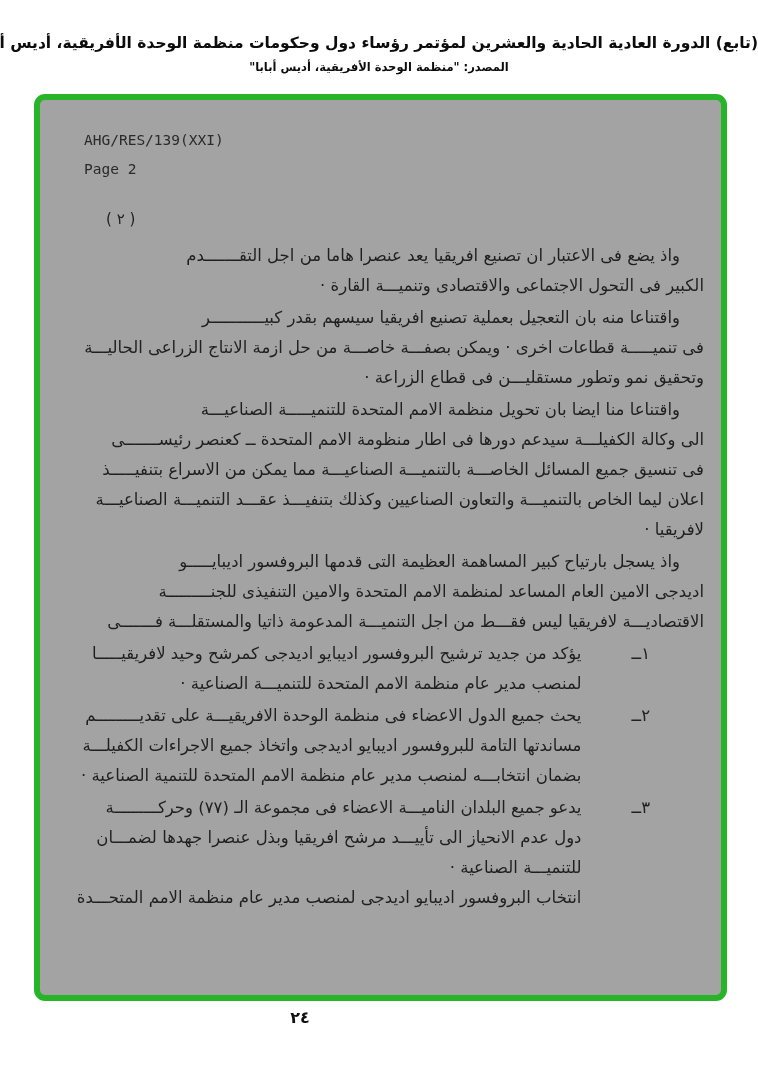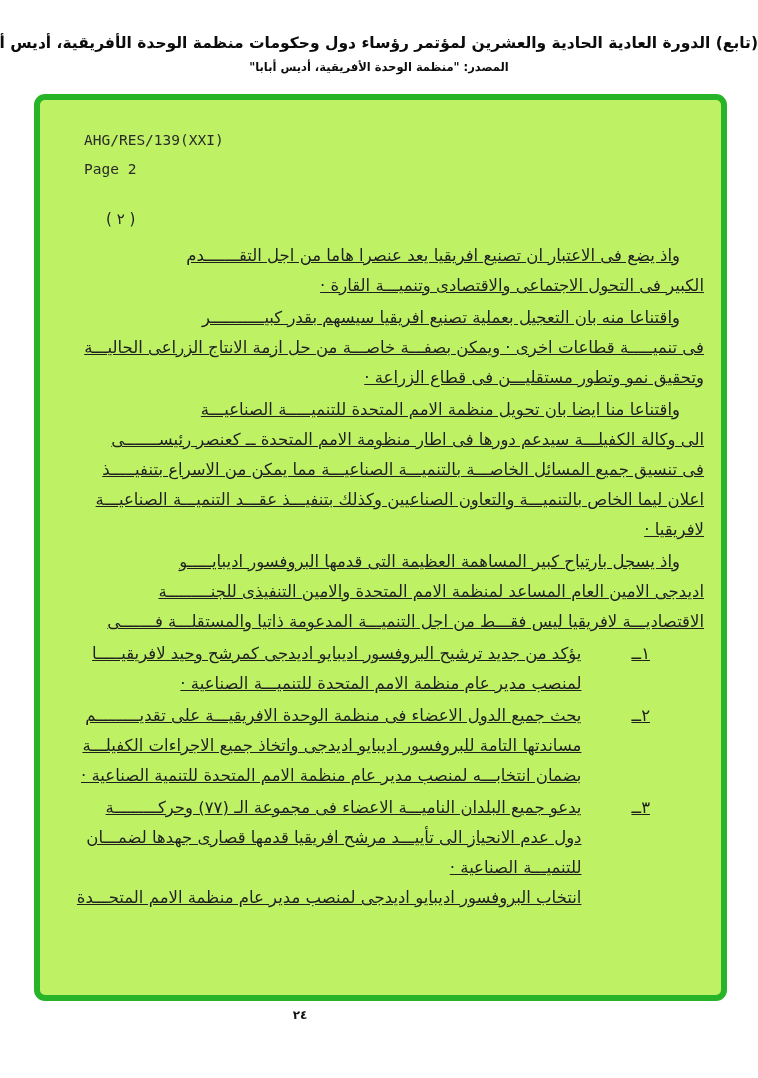--- a/index.html
+++ b/index.html
@@ -19,55 +19,54 @@
     letter-spacing:0.2px;white-space:nowrap;
   }
   .page-header .h2{
     font-size:11.5px;font-weight:bold;line-height:20px;margin-top:1px;
   }
   
   .doc-box{
     position:absolute;left:34px;top:94px;
     width:681px;height:895px;
     border:6px solid #28b428;border-radius:11px;
-    background:#bef264;
+    background:#a3a3a3;
   }
   .ref-block{
     direction:ltr;text-align:left;
     margin:26px 0 0 44px;
     font-family:"DejaVu Sans Mono","Liberation Mono",monospace;
     font-size:14.5px;color:#2a2a2a;line-height:29px;
   }
   .section-marker{
     direction:rtl;text-align:left;
     margin:24px 0 0 66px;
     font-size:15px;color:#222;line-height:22px;
     display:block;width:70px;
   }
   .doc-body{
     direction:rtl;
     margin-top:11px;
     padding:0 17px 0 38px;
     font-size:16.5px;color:#1f1f1f;
     text-align:right;
-    text-decoration:underline;
   }
   .para{margin:0 0 2px 0;}
   .para .line{line-height:30px;white-space:nowrap;}
   .para .line.first{padding-right:24px;}
   .items{margin-top:1px;}
   .item{display:flex;gap:50px;padding-right:54px;margin-bottom:2px;}
   .item-num{flex:none;line-height:30px;white-space:nowrap;}
   .item-text{flex:1;min-width:0;}
   .item-text .line{line-height:30px;white-space:nowrap;}
   
   .page-number{
     position:absolute;top:1008px;left:0;width:600px;
     text-align:center;direction:rtl;
-    font-size:12px;font-weight:bold;color:#111;
+    font-size:16px;font-weight:bold;color:#111;
     letter-spacing:4px;
   }
 </style>
 </head>
 <body>
 
 <div class="page-header">
   <div class="h1">(تابع) الدورة العادية الحادية والعشرين لمؤتمر رؤساء دول وحكومات منظمة الوحدة الأفريقية، أديس أبابا، ١٨-٢٠ يوليه ١٩٨٥</div>
   <div class="h2">المصدر:  "منظمة الوحدة الأفريقية، أديس أبابا"</div>
 </div>
@@ -124,21 +123,21 @@
           <div class="line">يحث جميع الدول الاعضاء فى منظمة الوحدة الافريقيـــة على تقديـــــــــم</div>
           <div class="line">مساندتها التامة للبروفسور اديبايو اديدجى واتخاذ جميع الاجراءات الكفيلـــة</div>
           <div class="line">بضمان انتخابـــه لمنصب مدير عام منظمة الامم المتحدة للتنمية الصناعية ·</div>
         </div>
       </div>
 
       <div class="item">
         <span class="item-num">٣ــ</span>
         <div class="item-text">
           <div class="line">يدعو جميع البلدان الناميـــة الاعضاء فى مجموعة الـ (٧٧) وحركـــــــــة</div>
-          <div class="line">دول عدم الانحياز الى تأييـــد مرشح افريقيا قدمها قصارى جهدها لضمـــان</div>
+          <div class="line">دول عدم الانحياز الى تأييـــد مرشح افريقيا وبذل عنصرا جهدها لضمـــان</div>
           <div class="line">للتنميـــة الصناعية ·</div>
           <div class="line">انتخاب البروفسور اديبايو اديدجى لمنصب مدير عام منظمة الامم المتحـــدة</div>
         </div>
       </div>
 
     </div>
   </div>
 </div>
 
 <div class="page-number">٢٤</div>

